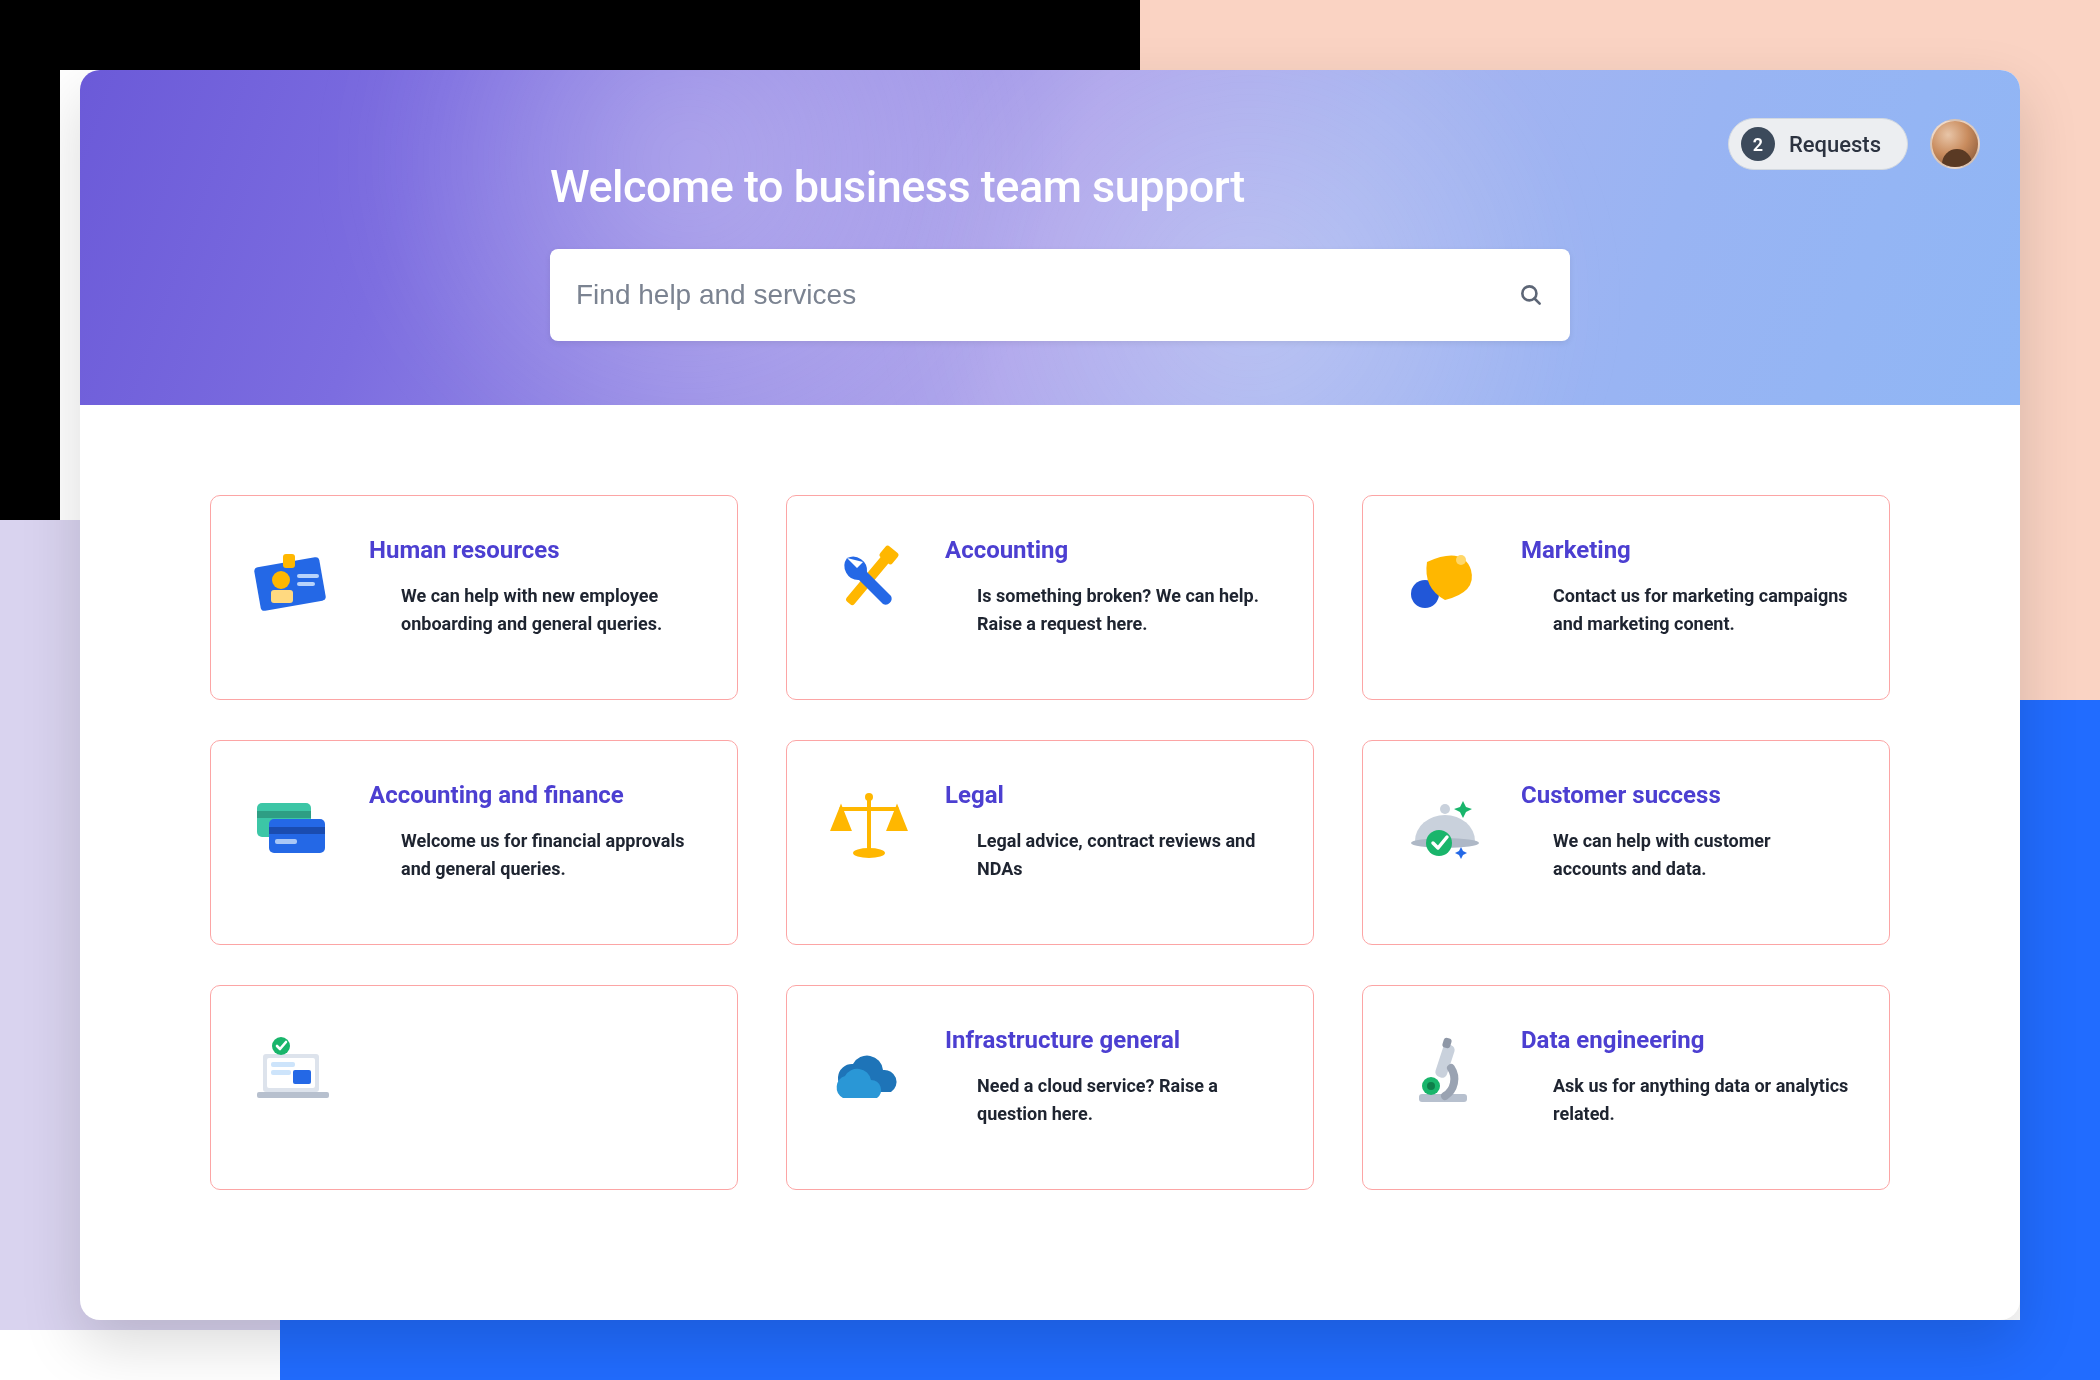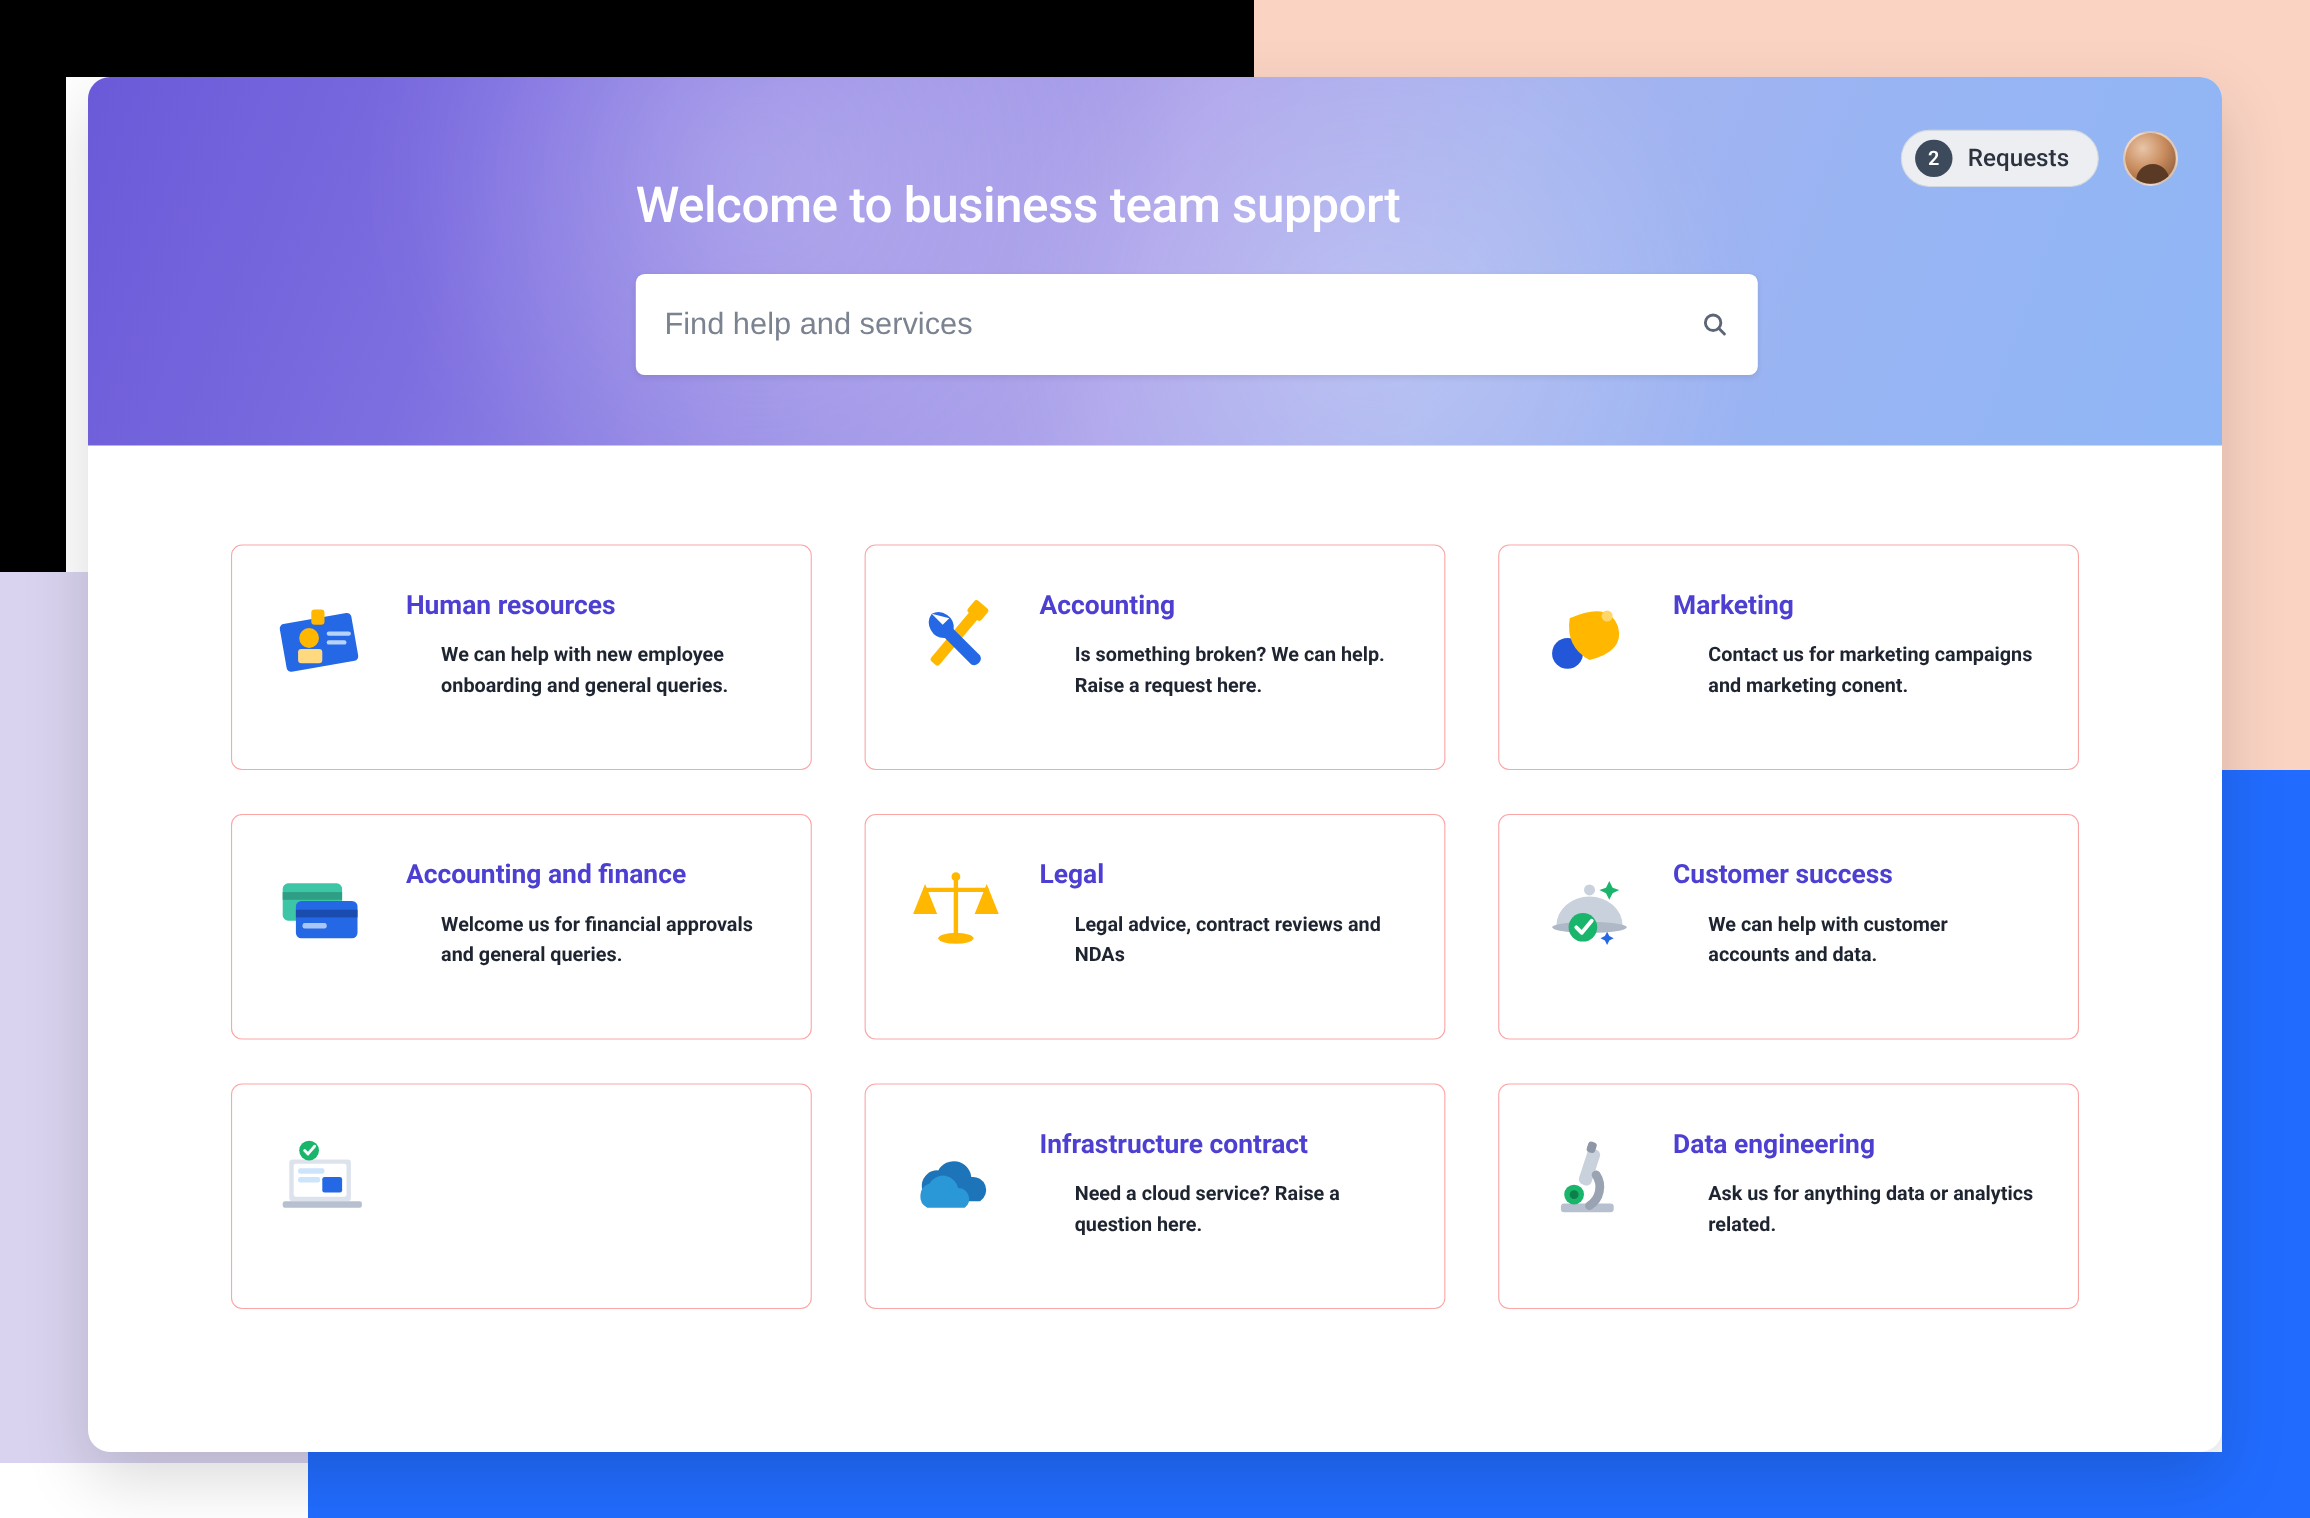--- a/index.html
+++ b/index.html
@@ -48,21 +48,20 @@
       background: radial-gradient(circle, rgba(255,255,255,0.25), rgba(255,255,255,0) 70%);
     }
     .hero::after {
       width:700px; height:700px; left:820px; top:-120px;
       background: radial-gradient(circle, rgba(255,255,255,0.22), rgba(255,255,255,0) 70%);
     }
     .hero-inner {
       position:relative; z-index:2;
       padding: 90px 0 0 470px;
       width: 100%;
-      margin-left: 28px;
     }
     .hero-title {
       color:#fff;
       font-size:45px;
       font-weight:500;
       letter-spacing:-0.5px;
       margin-bottom:36px;
     }
     .search-bar {
       width:1020px; height:92px;
@@ -301,21 +300,21 @@
     </div>
 
     <div class="card">
       <div class="card-icon">
         <svg viewBox="0 0 84 84">
           <path d="M26 34 a16 16 0 0 1 30 6 a12 12 0 0 1 8 22 h-40 a14 14 0 0 1 2 -28 z" fill="#1E74B8"></path>
           <path d="M18 46 a14 14 0 0 1 26 4 a10 10 0 0 1 6 18 h-34 a12 12 0 0 1 2 -22 z" fill="#2A97D6"></path>
         </svg>
       </div>
       <div class="card-text">
-        <div class="card-title">Infrastructure contract</div>
+        <div class="card-title">Infrastructure general</div>
         <div class="card-desc">Need a cloud service? Raise a question here.</div>
       </div>
     </div>
 
     <div class="card">
       <div class="card-icon">
         <svg viewBox="0 0 84 84">
           <rect x="16" y="64" width="48" height="8" rx="3" fill="#B7C0CE"></rect>
           <rect x="36" y="14" width="12" height="34" rx="5" fill="#C9D1DC" transform="rotate(18 42 31)"></rect>
           <rect x="40" y="8" width="8" height="10" rx="3" fill="#8E97A6" transform="rotate(18 44 13)"></rect>

